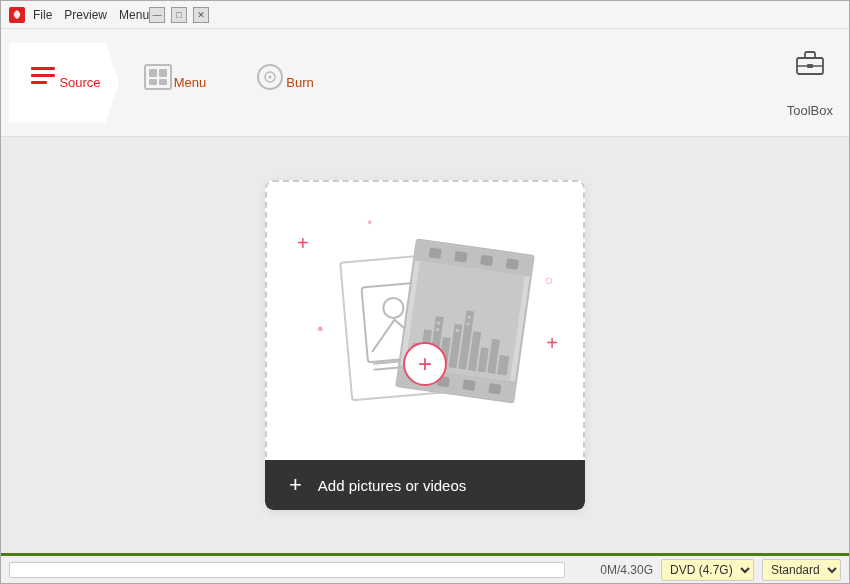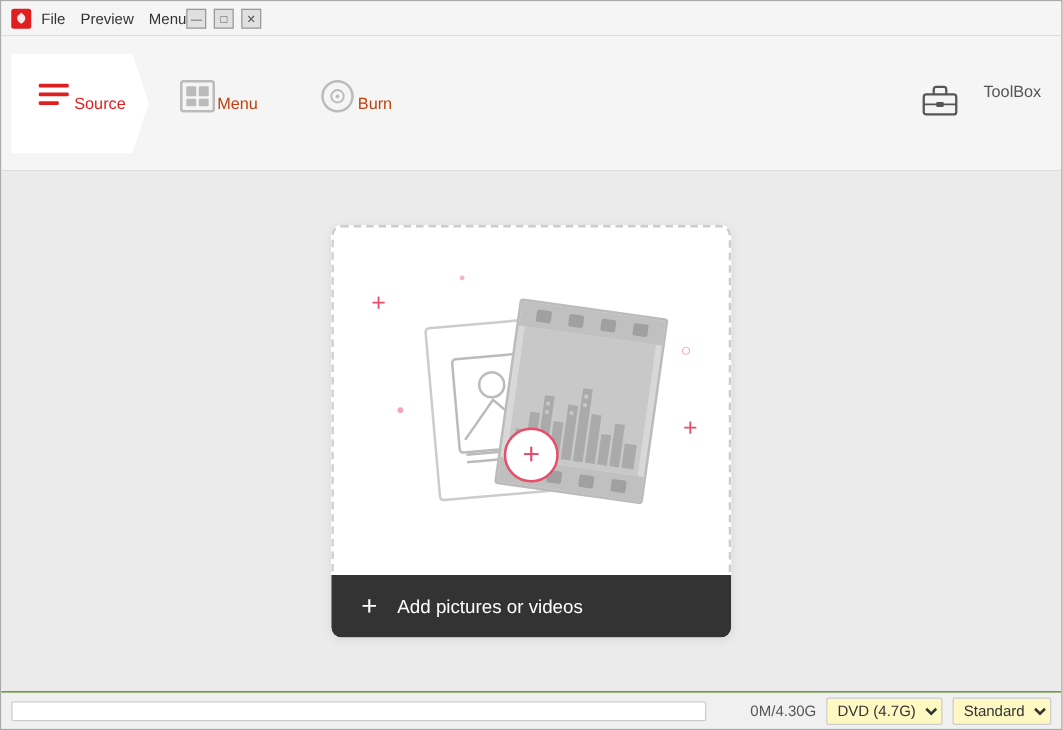--- a/index.html
+++ b/index.html
@@ -124,21 +124,22 @@
       color: #e02020;
       font-weight: 500;
     }
 
     .toolbox-btn {
       position: absolute;
       right: 16px;
       top: 50%;
       transform: translateY(-50%);
       display: flex;
-      flex-direction: row;
+      flex-direction: column;
+      align-items: center;
       cursor: pointer;
       gap: 20px;
     }
     .toolbox-icon {
       font-size: 26px;
       color: #555;
     }
     .toolbox-label {
       font-size: 13px;
       color: #555;
@@ -293,21 +294,21 @@
     .add-plus {
       font-size: 22px;
       font-weight: 300;
       line-height: 1;
     }
 
     
     .status-bar {
       height: 30px;
       background: #f0f0f0;
-      border-top: 1px solid #4d7c0f;
+      border-top: 3px solid #4d7c0f;
       display: flex;
       align-items: center;
       padding: 0 8px;
       gap: 8px;
       flex-shrink: 0;
     }
     .status-progress {
       flex: 1;
       height: 16px;
       background: #fff;

